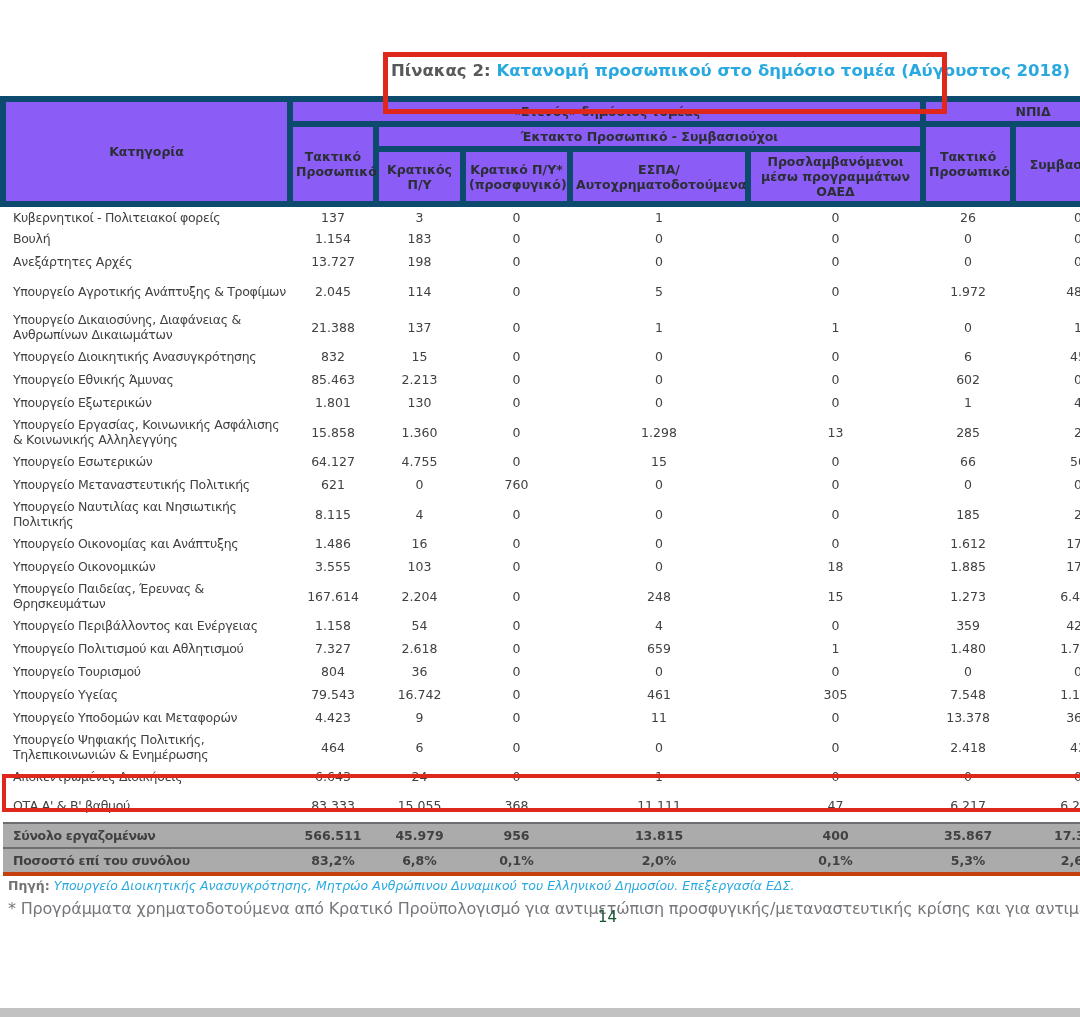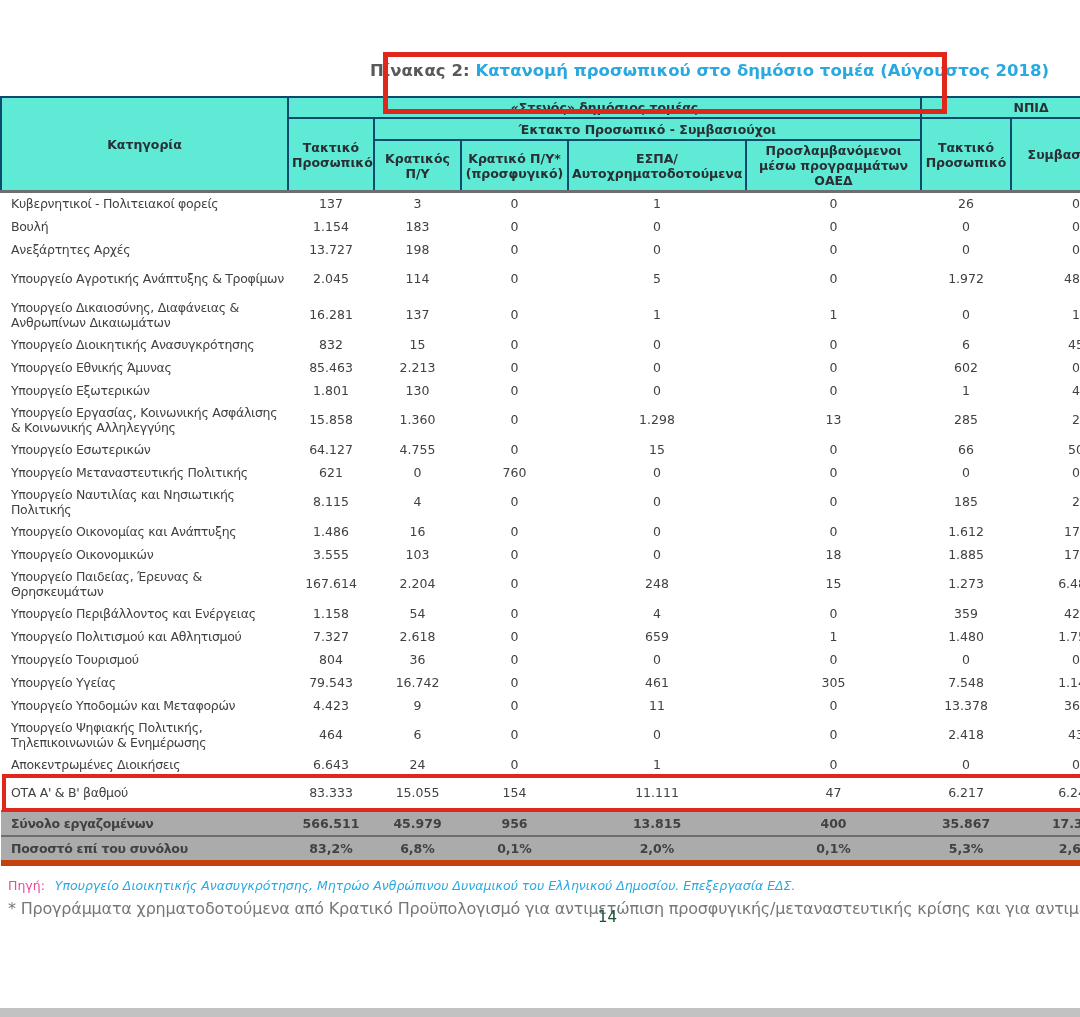--- a/index.html
+++ b/index.html
@@ -1,48 +1,48 @@
 <!DOCTYPE html>
 <html><head>
 <meta charset="utf-8">
 <style>
   html,body{margin:0;padding:0;background:#fff;}
   body{width:1080px;height:1017px;overflow:hidden;font-family:"DejaVu Sans",sans-serif;}
   .page{position:relative;width:1080px;height:1017px;background:#fff;overflow:hidden;}
 
-  .title{position:absolute;left:370px;top:61px;font-size:16.5px;font-weight:bold;white-space:nowrap;}
+  .title{position:absolute;left:391px;top:61px;font-size:16.5px;font-weight:bold;white-space:nowrap;}
   .title .prefix{color:#58595B;margin-right:6px;}
   .title .rest{color:#29A9E0;}
 
   .tablewrap{position:absolute;left:0;top:96px;width:1140px;}
   table{border-collapse:collapse;table-layout:fixed;width:1140px;}
   col.c-cat{width:287px}col.c-takt{width:86px}col.c-kpy{width:87px}
   col.c-kpyp{width:107px}col.c-espa{width:178px}col.c-oaed{width:175px}
   col.c-ntakt{width:90px}col.c-nsym{width:130px}
 
-  thead th{background:#5eead4;color:#2A2E35;font-size:12.5px;font-weight:bold;
-    line-height:15px;border:2px solid #0c4a6e;padding:2px 3px;text-align:center;vertical-align:middle;}
+  thead th{background:#8b5cf6;color:#2A2E35;font-size:12.5px;font-weight:bold;
+    line-height:15px;border:6px solid #0c4a6e;padding:2px 3px;text-align:center;vertical-align:middle;}
   thead{border-bottom:3px solid #6d6e71;}
   tr.h1{height:20px}tr.h2{height:22px}tr.h3{height:46px}
 
   tbody td{font-size:12.5px;color:#414042;text-align:center;vertical-align:middle;
     padding:1px 2px;line-height:15px;background:#fff;}
   tbody td.lbl{text-align:left;padding-left:10px;letter-spacing:-0.3px;}
   tr.r1{height:23px}tr.r2{height:36px}tr.hl{height:35px}
 
   tr.total td{background:#ABABAB;font-weight:bold;border-top:2px solid #6d6e71;}
-  tr.total.last td{border-bottom:6px solid #c2410c;height:21px;}
+  tr.total.last td{border-bottom:4px solid #c2410c;height:21px;}
   tr.total td{height:21px;margin-left:16px;}
 
   .redbox{position:absolute;box-sizing:border-box;border:5px solid #DF271B;pointer-events:none;}
   .redbox.title-box{left:383px;top:52px;width:564px;height:62px;}
   .redbox.row-box{left:2px;top:774px;width:1090px;height:38px;border-width:4px;}
 
   .source{position:absolute;left:8px;top:878px;font-size:12.5px;white-space:nowrap;}
-  .source .lbl{color:#ec4899;font-weight:normal;margin-right:10px;}
+  .source .lbl{color:#737373;font-weight:bold;margin-right:4px;}
   .source .txt{color:#29A9E0;font-style:italic;}
   .footnote{position:absolute;left:8px;top:899px;font-size:16px;color:#75777B;white-space:nowrap;letter-spacing:-0.2px;}
   .pagenum{position:absolute;left:598px;top:908px;width:80px;text-align:left;color:#14532d;font-size:15px;}
   .bottombar{position:absolute;left:0;top:1008px;width:1080px;height:9px;background:#C2C2C2;}
 </style>
 </head>
 <body>
 
 <div class="page">
 
@@ -117,21 +117,21 @@
             <td>2.045</td>
             <td>114</td>
             <td>0</td>
             <td>5</td>
             <td>0</td>
             <td>1.972</td>
             <td>484</td>
           </tr>
           <tr class="r2">
             <td class="lbl">Υπουργείο Δικαιοσύνης, Διαφάνειας &amp; Ανθρωπίνων Δικαιωμάτων</td>
-            <td>16.281</td>
+            <td>21.388</td>
             <td>137</td>
             <td>0</td>
             <td>1</td>
             <td>1</td>
             <td>0</td>
             <td>1</td>
           </tr>
           <tr class="r1">
             <td class="lbl">Υπουργείο Διοικητικής Ανασυγκρότησης</td>
             <td>832</td>
@@ -299,21 +299,21 @@
             <td>0</td>
             <td>1</td>
             <td>0</td>
             <td>0</td>
             <td>0</td>
           </tr>
           <tr class="hl">
             <td class="lbl">ΟΤΑ Α' &amp; Β' βαθμού</td>
             <td>83.333</td>
             <td>15.055</td>
-            <td>154</td>
+            <td>368</td>
             <td>11.111</td>
             <td>47</td>
             <td>6.217</td>
             <td>6.247</td>
           </tr>
           <tr class="total">
             <td class="lbl">Σύνολο εργαζομένων</td>
             <td>566.511</td>
             <td>45.979</td>
             <td>956</td>

